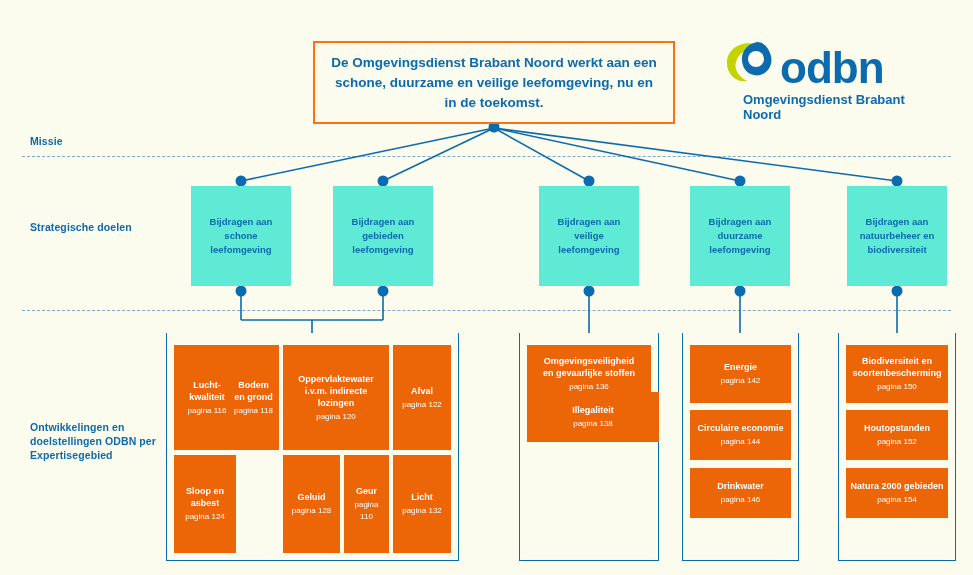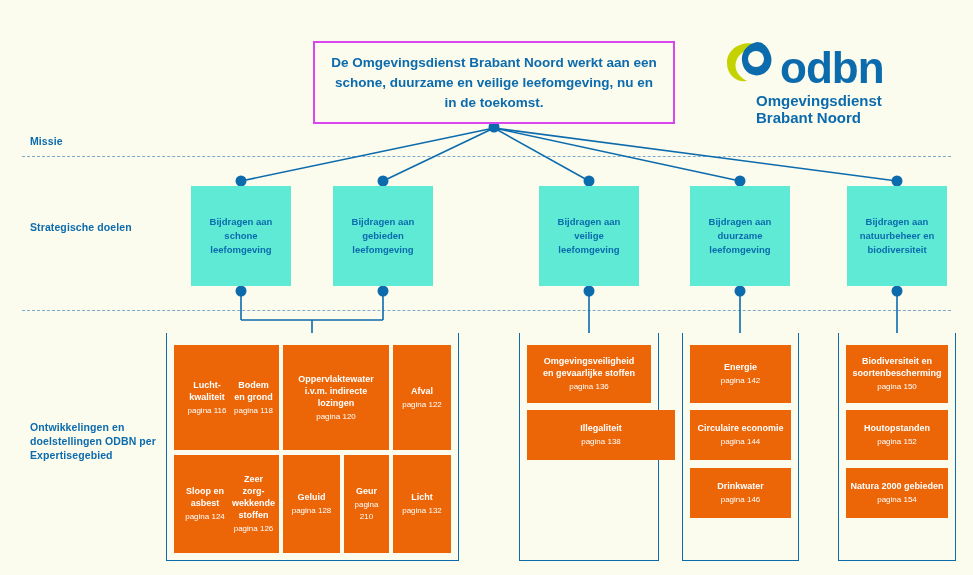--- a/index.html
+++ b/index.html
@@ -43,21 +43,21 @@
   #divider-1 { top: 156px; }
   #divider-2 { top: 310px; }
 
   
   #mission-box {
     position: absolute;
     left: 313px;
     top: 41px;
     width: 362px;
     height: 83px;
-    border: 2px solid #d946ef;
+    border: 2px solid #f97316;
     background: #fbfbee;
     box-sizing: border-box;
     display: flex;
     align-items: center;
     justify-content: center;
     text-align: center;
   }
   #mission-text {
     color: #0c6bad;
     font-weight: bold;
@@ -79,23 +79,23 @@
     left: 57px;
     top: 10px;
     font-size: 44px;
     font-weight: bold;
     color: #0c6bad;
     letter-spacing: -1px;
     line-height: 36px;
   }
   #logo-sub {
     position: absolute;
-    left: 33px;
+    left: 20px;
     top: 52px;
-    font-size: 15px;
+    font-size: 13px;
     font-weight: bold;
     color: #0c6bad;
   }
   #logo-mark { position: absolute; left: 0; top: 0; }
 
   
   #connectors {
     position: absolute;
     left: 0; top: 0;
     width: 973px; height: 575px;
@@ -269,42 +269,38 @@
   </div>
   <div class="item-box" style="left:393px; top:345px; width:58px; height:105px">
     <div class="item-title">Afval</div>
     <div class="item-page">pagina 122</div>
   </div>
 
   <div class="item-box" style="left:174px; top:455px; width:62px; height:98px">
     <div class="item-title">Sloop en<br>asbest</div>
     <div class="item-page">pagina 124</div>
   </div>
-  <div class="item-box" style="left:228px; top:455px; width:51px; height:98px">
-    <div class="item-title">Zeer zorg-<br>wekkende<br>stoffen</div>
-    <div class="item-page">pagina 126</div>
-  </div>
   <div class="item-box" style="left:283px; top:455px; width:57px; height:98px">
     <div class="item-title">Geluid</div>
     <div class="item-page">pagina 128</div>
   </div>
   <div class="item-box" style="left:344px; top:455px; width:45px; height:98px">
     <div class="item-title">Geur</div>
-    <div class="item-page">pagina 210</div>
+    <div class="item-page">pagina 110</div>
   </div>
   <div class="item-box" style="left:393px; top:455px; width:58px; height:98px">
     <div class="item-title">Licht</div>
     <div class="item-page">pagina 132</div>
   </div>
 
   <div class="item-box" style="left:527px; top:345px; width:124px; height:58px">
     <div class="item-title">Omgevingsveiligheid<br>en gevaarlijke stoffen</div>
     <div class="item-page">pagina 136</div>
   </div>
-  <div class="item-box" style="left:527px; top:410px; width:148px; height:50px">
+  <div class="item-box" style="left:527px; top:392px; width:132px; height:50px">
     <div class="item-title">Illegaliteit</div>
     <div class="item-page">pagina 138</div>
   </div>
 
   <div class="item-box" style="left:690px; top:345px; width:101px; height:58px">
     <div class="item-title">Energie</div>
     <div class="item-page">pagina 142</div>
   </div>
   <div class="item-box" style="left:690px; top:410px; width:101px; height:50px">
     <div class="item-title">Circulaire economie</div>

